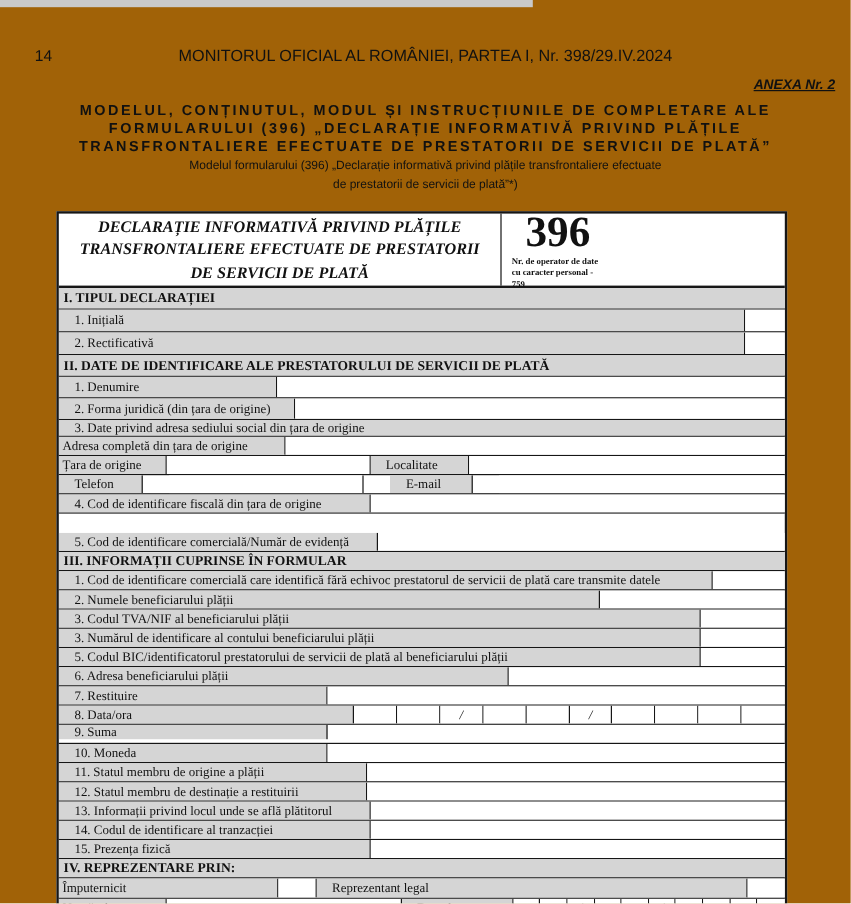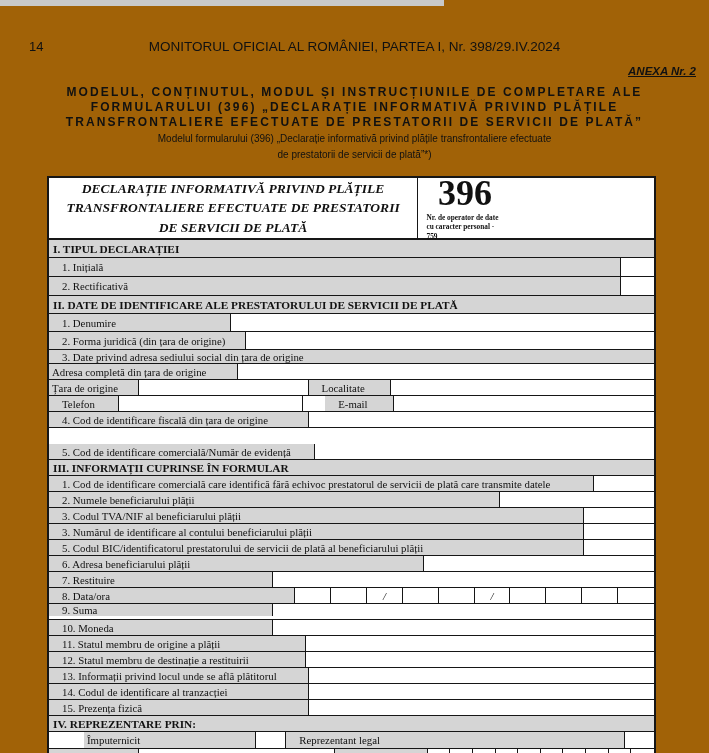--- a/index.html
+++ b/index.html
@@ -190,21 +190,21 @@
           <div class="fcell lab ind" style="width: 43%;">14. Codul de identificare al tranzacției</div>
           <div class="fcell input" style="width: 57%;"></div>
         </div>
         <div class="frow" style="height: 16px;">
           <div class="fcell lab ind" style="width: 43%;">15. Prezența fizică</div>
           <div class="fcell input" style="width: 57%;"></div>
         </div>
         <div class="frow" style="height: 16px;">
           <div class="fcell sec">IV. REPREZENTARE PRIN:</div>
         </div>
-        <div class="frow" style="height: 17px; padding-left: 35px;">
+        <div class="frow" style="height: 17px;">
           <div class="fcell lab" style="width: 30.2%;">Împuternicit</div>
           <div class="fcell box" style="width: 5.3%;"></div>
           <div class="fcell lab ind" style="width: 59.4%;">Reprezentant legal</div>
           <div class="fcell box" style="width: 5.1%;"></div>
         </div>
         <div class="frow" style="height: 16px;">
           <div class="fcell lab" style="width: 14.8%;">Număr document</div>
           <div class="fcell input" style="width: 32.4%;"></div>
           <div class="fcell lab ind" style="width: 15.4%;">Data document</div>
           <div class="fcell cell" style="width: 3.74%;"></div>

